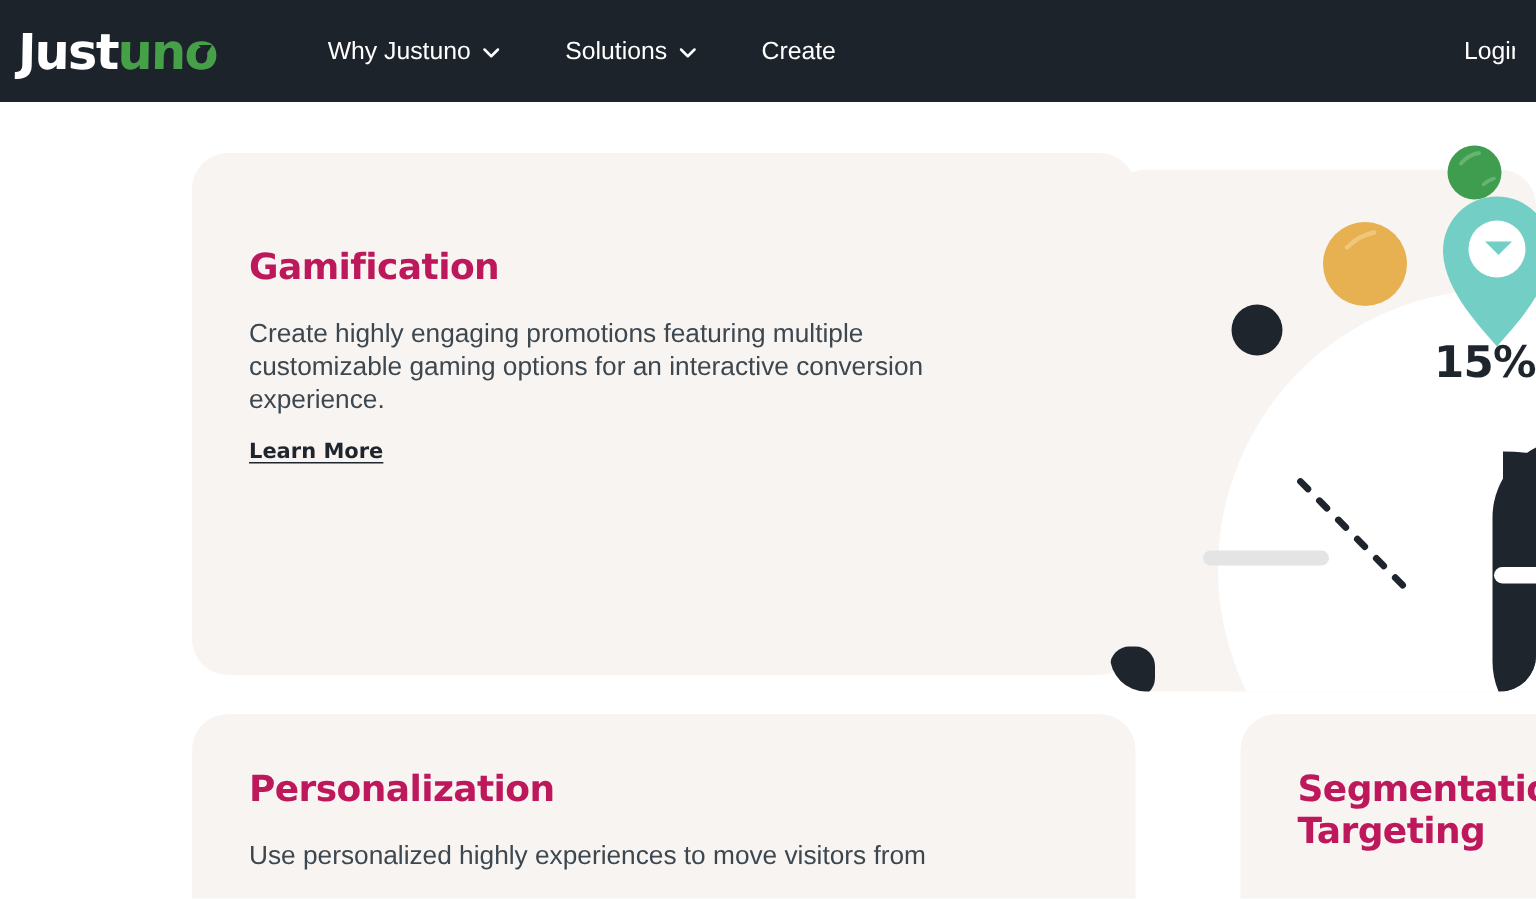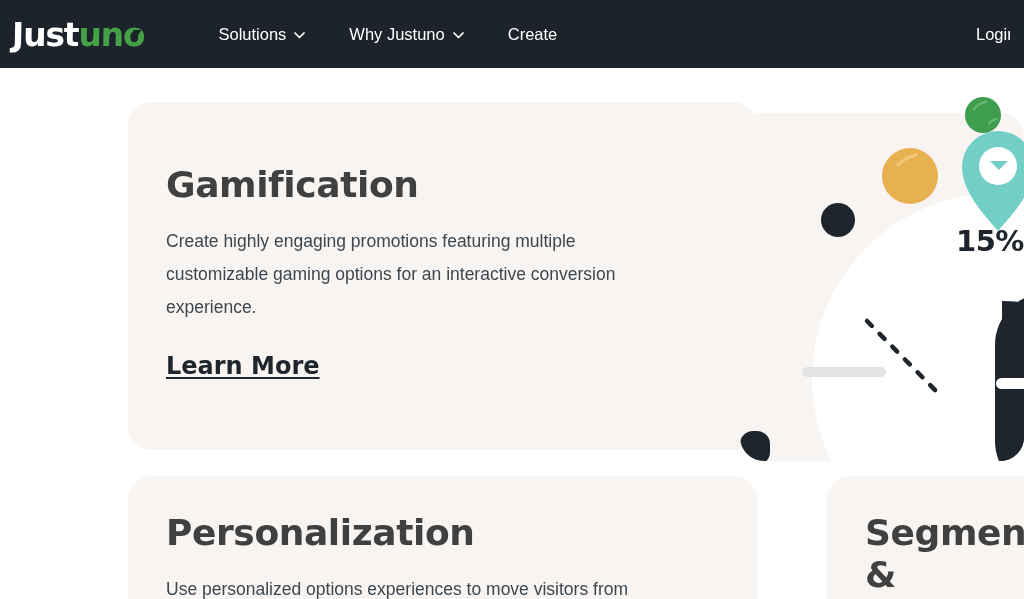--- a/index.html
+++ b/index.html
@@ -50,32 +50,32 @@
   
   .card {
     position:absolute; background:#f8f4f1; border-radius:24px; overflow:hidden;
   }
   #card-gamification { left:128px; top:102px; width:629px; height:348px; }
   #card-personalization { left:128px; top:476px; width:629px; height:160px; }
   #card-segmentation { left:827px; top:476px; width:320px; height:160px; }
 
   .card-body { position:relative; padding:62px 0 0 38px; z-index:5; }
   .card-title {
-    color:#404040; font-size:36px; font-weight:bold;
+    color:#be185d; font-size:24px; font-weight:bold;
     letter-spacing:-0.4px; line-height:1.18;
     font-family:"DejaVu Sans", sans-serif;
   }
   #card-segmentation .card-title { white-space:pre-line; }
   .card-text {
     margin-top:19px; color:#3d4750; font-size:17.5px;
-    line-height:33px; max-width:505px;
+    line-height:22px; max-width:505px;
   }
   .card-link {
-    display:inline-block; margin-top:28px; color:#1e252d;
-    font-size:24px; font-weight:bold; text-decoration:underline;
+    display:inline-block; margin-top:16px; color:#1e252d;
+    font-size:14px; font-weight:bold; text-decoration:underline;
     text-underline-offset:3px; cursor:pointer;
     font-family:"DejaVu Sans", sans-serif;
   }
   #card-personalization .card-body { padding-top:36px; }
   #card-segmentation .card-body { padding:36px 0 0 38px; }
 
   
   .illus {
     position:absolute; left:740px; top:79px;
     width:284px; height:400px; z-index:20; pointer-events:none;
@@ -90,37 +90,37 @@
 
     <div class="logo">
       <span class="l-just">Just</span>
       <span class="l-uno">
         <span>uno</span>
         <span class="l-notch"></span>
       </span>
     </div>
 
     <div class="navlinks">
+      <div class="navitem">
+        <span>Why Justuno</span>
+        <span class="chev">
+          <svg width="11" height="7" viewBox="0 0 11 7">
+              <path d="M1 1l4.5 4.5L10 1" stroke="#fff" stroke-width="1.7" fill="none" stroke-linecap="round" stroke-linejoin="round"></path>
+            </svg>
+        </span>
+      </div>
       <div class="navitem">
         <span>Solutions</span>
         <span class="chev">
           <svg width="11" height="7" viewBox="0 0 11 7">
               <path d="M1 1l4.5 4.5L10 1" stroke="#fff" stroke-width="1.7" fill="none" stroke-linecap="round" stroke-linejoin="round"></path>
             </svg>
         </span>
       </div>
       <div class="navitem">
-        <span>Why Justuno</span>
-        <span class="chev">
-          <svg width="11" height="7" viewBox="0 0 11 7">
-              <path d="M1 1l4.5 4.5L10 1" stroke="#fff" stroke-width="1.7" fill="none" stroke-linecap="round" stroke-linejoin="round"></path>
-            </svg>
-        </span>
-      </div>
-      <div class="navitem">
         <span>Create</span>
       </div>
     </div>
 
     <div class="nav-right">
       <span>Login</span>
     </div>
   </div>
 
   <div class="card" id="card-gamification">
@@ -178,21 +178,21 @@
 
       <circle cx="243" cy="36" r="18" fill="#3f9d4f"></circle>
       <path d="M234 30 q5 -6 12 -7" stroke="#66b472" stroke-width="2.6" fill="none" stroke-linecap="round"></path>
       <path d="M249 44 q3 -3 7 -4" stroke="#66b472" stroke-width="2.4" fill="none" stroke-linecap="round"></path>
     </svg>
   </div>
 
   <div class="card" id="card-personalization">
     <div class="card-body">
       <div class="card-title">Personalization</div>
-      <div class="card-text" style="max-width:600px">Use personalized options experiences to move visitors from</div>
+      <div class="card-text" style="max-width:600px">Use personalized highly experiences to move visitors from</div>
     </div>
   </div>
 
   <div class="card" id="card-segmentation">
     <div class="card-body">
       <div class="card-title">Segmentation &amp;
 Targeting</div>
     </div>
   </div>
 

